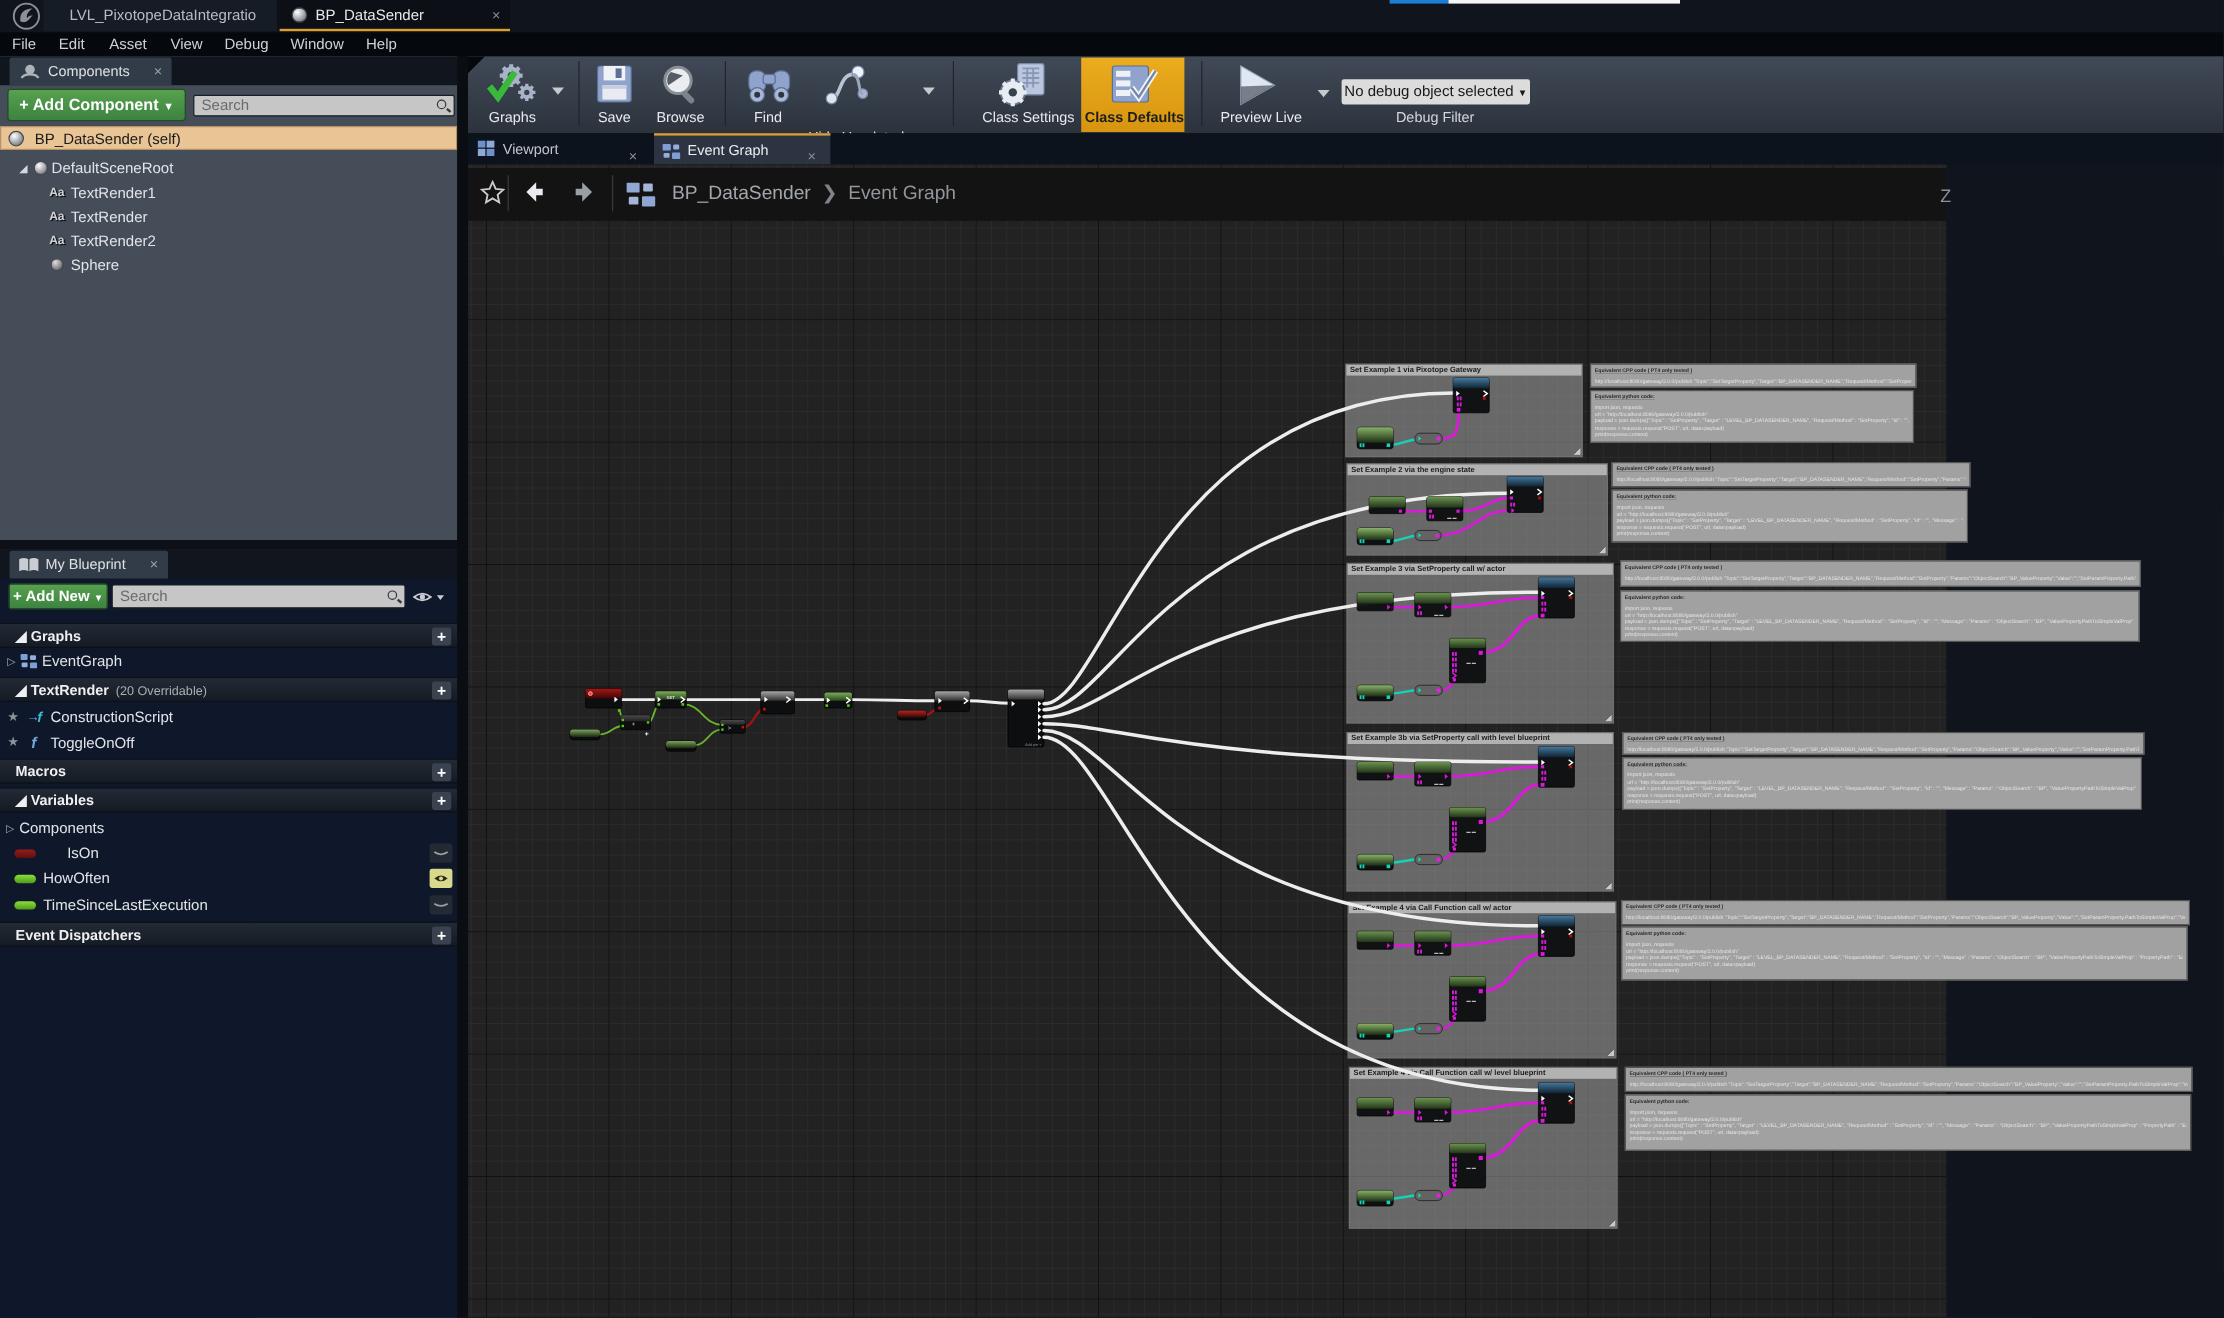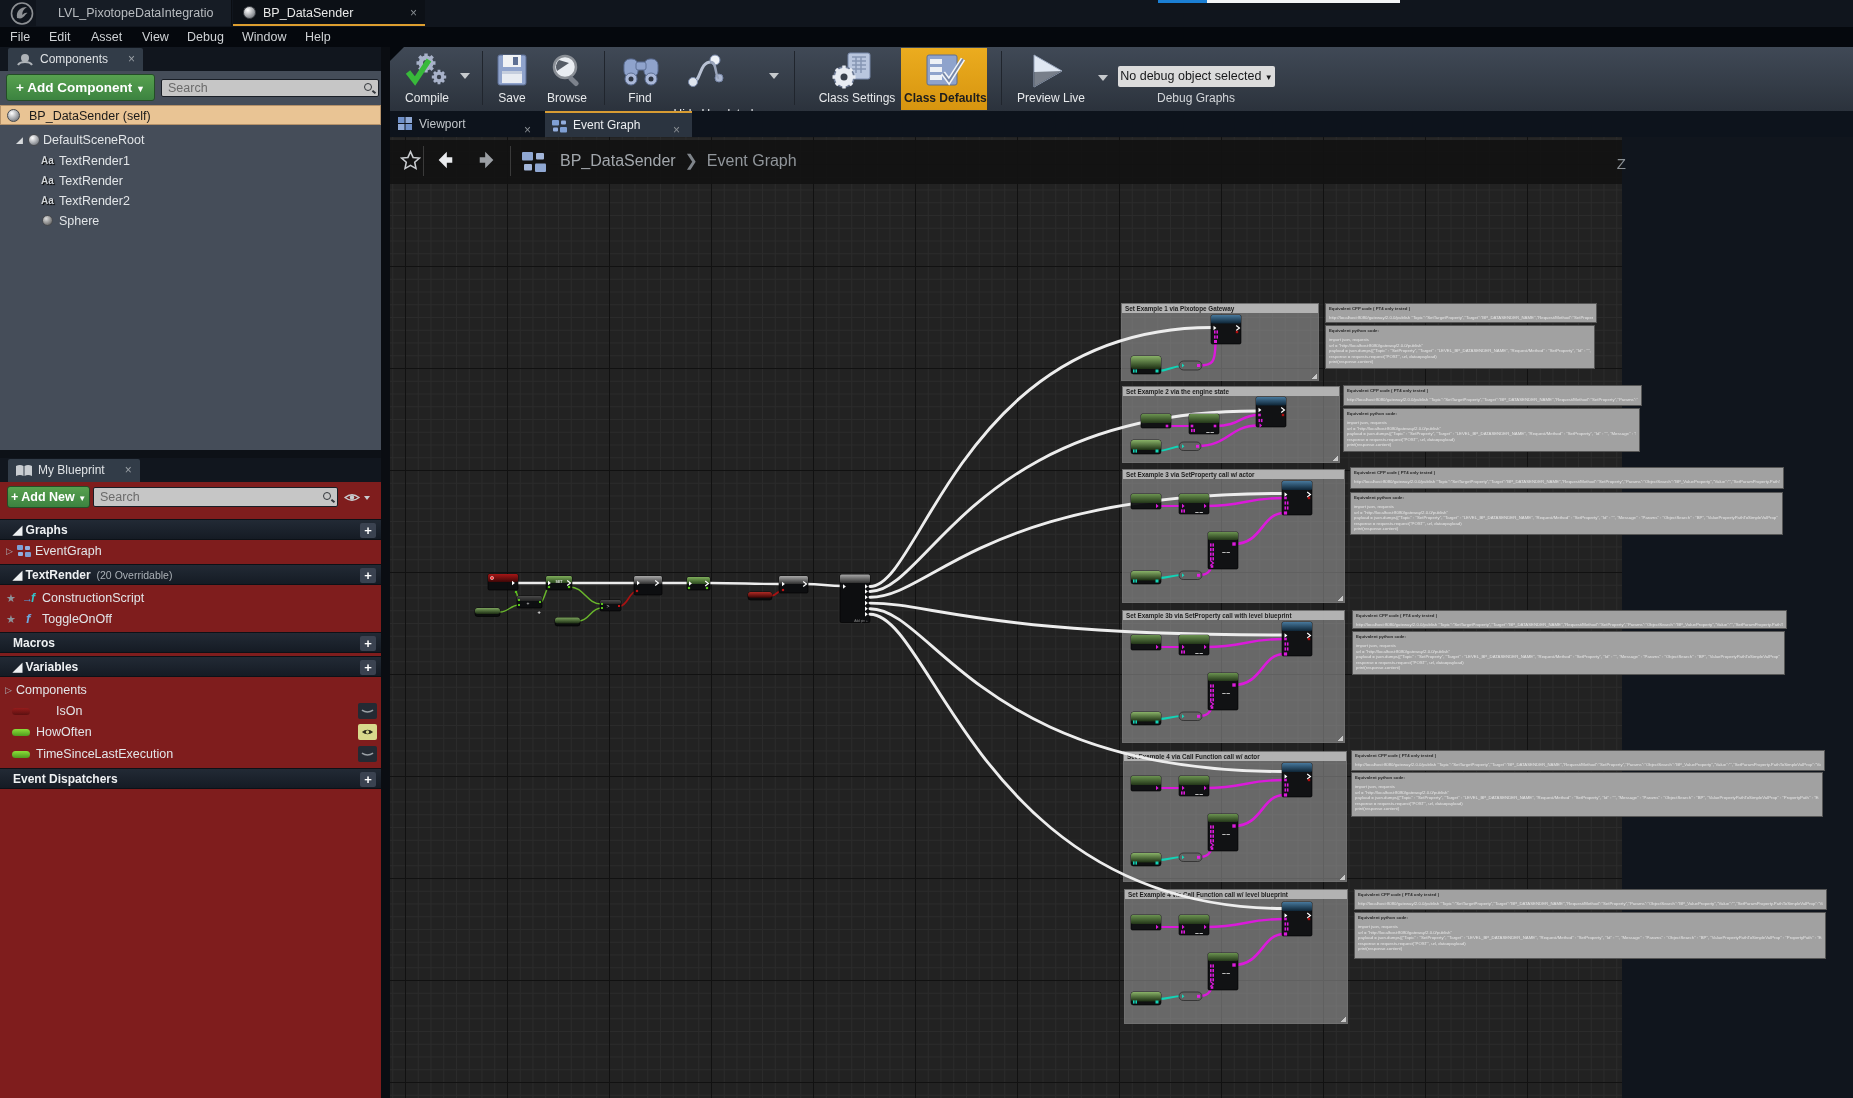--- a/index.html
+++ b/index.html
@@ -90,21 +90,21 @@
   <div class="row" style="top:58px;background:#e9c494;color:#1a1a1a;border:1px solid #b5926a">
      <span class="ball" style="left:6px;top:3px"></span><span style="margin-left:28px">BP_DataSender (self)</span></div>
   <div class="row" style="top:83px"><span style="position:absolute;left:16px;top:0;color:#d7dadd;font-size:9px">◢</span>
      <span class="ball" style="left:28px;top:4px;width:12px;height:12px"></span><span style="margin-left:43px">DefaultSceneRoot</span></div>
   <div class="row" style="top:104px"><b style="position:absolute;left:41px;color:#cfd3d7;font-size:10px;text-shadow:1px 1px 1px #000">Aa</b><span style="margin-left:59px">TextRender1</span></div>
   <div class="row" style="top:124px"><b style="position:absolute;left:41px;color:#cfd3d7;font-size:10px;text-shadow:1px 1px 1px #000">Aa</b><span style="margin-left:59px">TextRender</span></div>
   <div class="row" style="top:144px"><b style="position:absolute;left:41px;color:#cfd3d7;font-size:10px;text-shadow:1px 1px 1px #000">Aa</b><span style="margin-left:59px">TextRender2</span></div>
   <div class="row" style="top:164px"><span class="ball" style="left:42px;top:4px;width:11px;height:11px;background:radial-gradient(circle at 35% 30%,#ddd,#777 70%,#333)"></span><span style="margin-left:59px">Sphere</span></div>
  </div>
  <div style="position:absolute;left:0;top:403px;width:381px;height:8px;background:#0d1117"></div>
- <div id="mybp" style="position:absolute;left:0;top:411px;width:381px;height:640px;background:#7f1d1d">
+ <div id="mybp" style="position:absolute;left:0;top:411px;width:381px;height:640px;background:#0f172a">
   <div class="tabrow">
         <div class="ptab" style="padding-left:30px">My Blueprint<span class="xx">×</span>
    <svg style="position:absolute;left:7px;top:5px" width="18" height="14" viewBox="0 0 18 14">
             <path d="M1 2 Q5 0 8.5 2 L8.5 12 Q5 10 1 12 Z M9.5 2 Q13 0 17 2 L17 12 Q13 10 9.5 12 Z" fill="#c9cdd1"></path>
           </svg></div>
       </div>
   <div class="gbtn" style="left:7px;top:28px;width:83px;height:22px;font-size:12.5px;line-height:20px">+ Add New <span style="font-size:8px">▼</span></div>
   <div class="search" style="left:93px;top:29px;width:245px;height:20px;font-size:12.5px;line-height:18px;padding-left:6px">Search<span class="mag" style="top:4px"></span></div>
   <svg style="position:absolute;left:344px;top:33px" width="28" height="13" viewBox="0 0 28 13">
         <path d="M1 6.5 Q8 1 15 6.5 Q8 12 1 6.5 Z" fill="none" stroke="#c8ccd0" stroke-width="1.4"></path>
@@ -157,21 +157,21 @@
     <g transform="translate(37,26)">
           <circle r="5.5"></circle>
           <g stroke="#a8b2c9" stroke-width="2.8">
             <path d="M0 -7.2 V7.2 M-7.2 0 H7.2 M-5 -5 L5 5 M5 -5 L-5 5"></path>
           </g>
           <circle r="2.2" fill="#39414d"></circle>
         </g>
    </g>
    <path d="M 6 21 L 13 30 L 27 9" stroke="#38b93a" stroke-width="5.5" fill="none"></path>
  </svg>
- <div class="tbtn" style="left:6px;top:44px;width:62px">Compile</div>
+ <div class="tbtn" style="left:6px;top:44px;width:62px">Graphs</div>
  <div class="caret" style="left:70px;top:26px"></div>
  <div class="tsep" style="left:92px"></div>
  <svg class="abs" style="left:104px;top:5px" width="36" height="36" viewBox="0 0 36 36">
   <rect x="4" y="3" width="28" height="30" rx="2" fill="#8fa3cc" stroke="#5d6f94" stroke-width="1"></rect>
   <rect x="9" y="3" width="18" height="12" fill="#f0f2f5"></rect>
       <rect x="19" y="5" width="5" height="8" fill="#5d6f94"></rect>
   <rect x="8" y="19" width="20" height="12" fill="#e8ecf2"></rect>
       <rect x="8" y="19" width="20" height="3" fill="#c5cede"></rect>
  </svg>
  <div class="tbtn" style="left:91px;top:44px;width:62px">Save</div>
@@ -226,21 +226,21 @@
  </svg>
  <div class="tbtn" style="left:514px;top:44px;width:80px;color:#1d1d1d;font-weight:bold;">Class Defaults</div>
  <div class="tsep" style="left:611px"></div>
  <svg class="abs" style="left:638px;top:5px" width="40" height="40" viewBox="0 0 40 40">
   <polygon points="6,3 34,19 6,35" fill="#dfe7f2" stroke="#9aa7bd"></polygon>
   <polygon points="6,20 34,19 6,35" fill="#232a35" opacity="0.55"></polygon>
  </svg>
  <div class="tbtn" style="left:611px;top:44px;width:100px">Preview Live</div>
  <div class="caret" style="left:708px;top:28px"></div>
  <div style="position:absolute;left:728px;top:19px;width:157px;height:21px;background:#dcdcdc;border-radius:2px;color:#17181a;font-size:12.5px;line-height:21px;text-align:center">No debug object selected <span style="font-size:8px">▼</span></div>
- <div class="tbtn" style="left:760px;top:44px;width:92px;color:#d4d7da">Debug Graphs</div>
+ <div class="tbtn" style="left:760px;top:44px;width:92px;color:#d4d7da">Debug Filter</div>
 </div>
 <div id="doctabs">
  <div id="vptab">Viewport<span class="xx" style="right:14px;top:6px;position:absolute">×</span>
   <svg style="position:absolute;left:7px;top:6px" width="15" height="14" viewBox="0 0 15 14">
         <rect width="6.5" height="6" fill="#6f90c9"></rect>
         <rect x="7.5" width="6.5" height="6" fill="#8fa9d6"></rect>
         <rect y="7" width="6.5" height="6" fill="#8fa9d6"></rect>
         <rect x="7.5" y="7" width="6.5" height="6" fill="#6f90c9"></rect>
       </svg></div>
  <div id="egtab">Event Graph<span class="xx" style="right:12px;top:5px;position:absolute">×</span>

